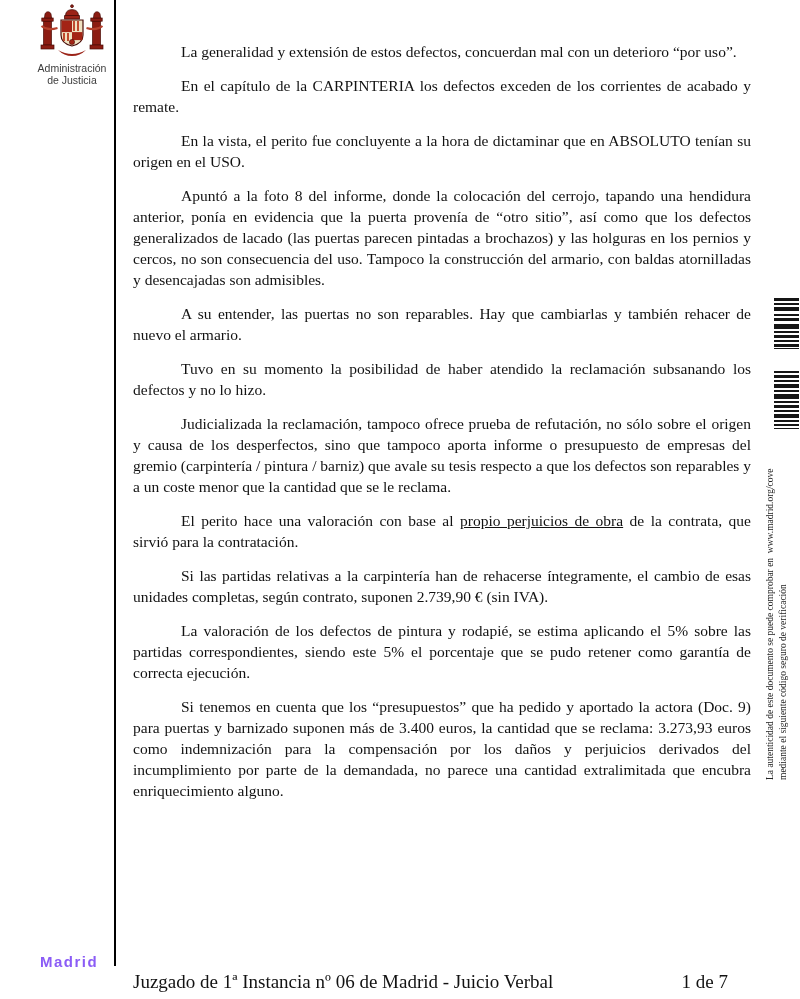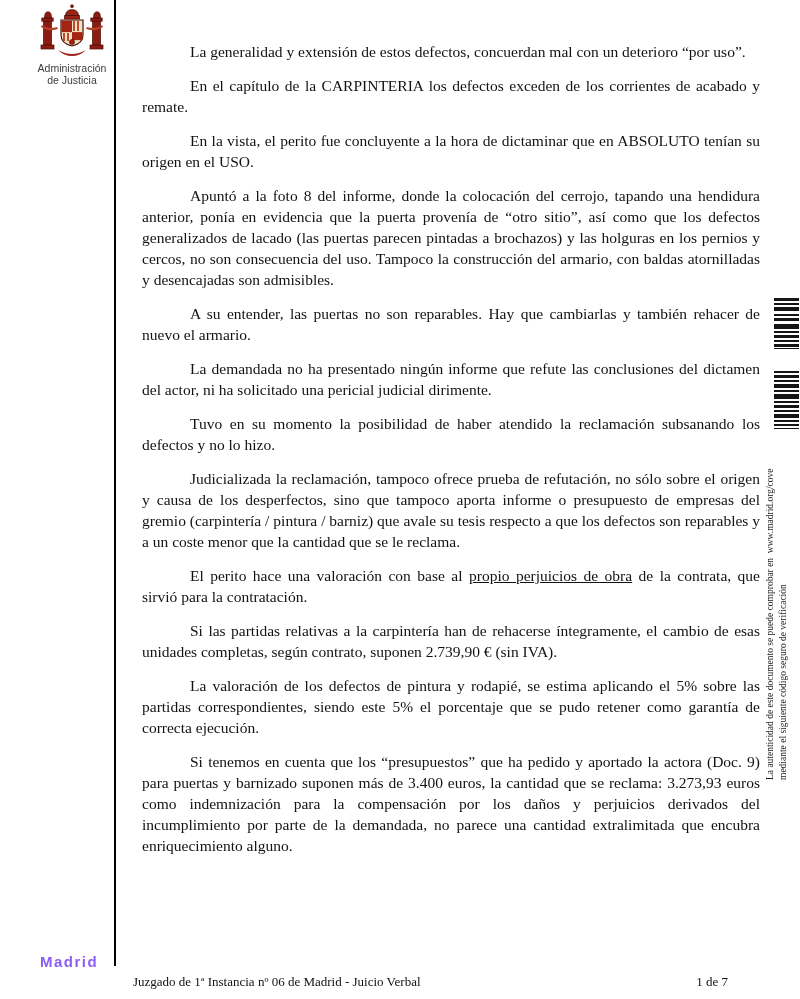--- a/index.html
+++ b/index.html
@@ -7,21 +7,21 @@
     position:relative;width:800px;height:999px;background:#fff;overflow:hidden;
     font-family:"Liberation Serif","DejaVu Serif",serif;color:#121212;
   }
   
   .org{position:absolute;left:16px;top:4px;width:112px;text-align:center;}
   .org-emblem{display:block;margin:0 auto;}
   .org-label{font-family:"Liberation Sans","DejaVu Sans",sans-serif;font-weight:normal;
     font-size:10.5px;line-height:12px;color:#3c3c3c;margin-top:2px;}
   .divider{position:absolute;left:114px;top:0;width:2px;height:966px;background:#000;}
   
-  .content{position:absolute;left:142px;top:41px;width:618px;}
+  .content{position:absolute;left:133px;top:41px;width:618px;}
   .content p{margin:0 0 13px 0;text-indent:48px;font-size:15.5px;line-height:21px;
     text-align:justify;}
   .content p.justify-last{text-align-last:justify;}
   .u{text-decoration:underline;}
   
   .barcode{position:absolute;left:774px;}
   .barcode.top{top:298px;}
   .barcode.bottom{top:371px;}
   .vtext{
     position:absolute;left:607px;top:597px;width:340px;height:26px;
@@ -32,21 +32,21 @@
   
   .madrid{position:absolute;left:28px;top:911px;width:82px;text-align:center;}
   .flag{width:58px;height:39px;margin:0 auto;display:flex;flex-direction:column;
     justify-content:center;gap:0;}
   .stars{color:#fff;font-family:"DejaVu Sans",sans-serif;font-size:11.5px;
     line-height:12px;letter-spacing:0.5px;text-align:center;}
   .madrid-label{font-family:"Liberation Sans","DejaVu Sans",sans-serif;font-weight:bold;
     font-size:15px;letter-spacing:1.5px;color:#8b5cf6;margin-top:3px;}
   
   .footer{position:absolute;left:133px;top:974px;width:617px;display:flex;
-    justify-content:space-between;font-size:13px;line-height:16px;}
+    justify-content:space-between;font-size:19px;line-height:16px;}
   .footer .page-num{margin-right:22px;}
 </style>
 </head>
 <body>
 
 <div class="page">
 
   <div class="org">
     <svg class="org-emblem" width="72" height="56" viewBox="0 0 72 56">
 
@@ -89,21 +89,20 @@
   </div>
 
   <div class="divider"></div>
 
   <main class="content">
     <p>La generalidad y extensión de estos defectos, concuerdan mal con un deterioro “por uso”.</p>
     <p>En el capítulo de la CARPINTERIA los defectos exceden de los corrientes de acabado y remate.</p>
     <p>En la vista, el perito fue concluyente a la hora de dictaminar que en ABSOLUTO tenían su origen en el USO.</p>
     <p>Apuntó a la foto 8 del informe, donde la colocación del cerrojo, tapando una hendidura anterior, ponía en evidencia que la puerta provenía de “otro sitio”, así como que los defectos generalizados de lacado (las puertas parecen pintadas a brochazos) y las holguras en los pernios y cercos, no son consecuencia del uso. Tampoco la construcción del armario, con baldas atornilladas y desencajadas son admisibles.</p>
     <p>A su entender, las puertas no son reparables. Hay que cambiarlas y también rehacer de nuevo el armario.</p>
-    <p>La demandada no ha presentado ningún informe que refute las conclusiones del dictamen del actor, ni ha solicitado una pericial judicial dirimente.</p>
     <p>Tuvo en su momento la posibilidad de haber atendido la reclamación subsanando los defectos y no lo hizo.</p>
     <p>Judicializada la reclamación, tampoco ofrece prueba de refutación, no sólo sobre el origen y causa de los desperfectos, sino que tampoco aporta informe o presupuesto de empresas del gremio (carpintería / pintura / barniz) que avale su tesis respecto a que los defectos son reparables y a un coste menor que la cantidad que se le reclama.</p>
     <p><span>El perito hace una valoración con base al </span><span class="u">propio perjuicios de obra</span><span> de la contrata, que sirvió para la contratación.</span></p>
     <p>Si las partidas relativas a la carpintería han de rehacerse íntegramente, el cambio de esas unidades completas, según contrato, suponen 2.739,90 € (sin IVA).</p>
     <p>La valoración de los defectos de pintura y rodapié, se estima aplicando el 5% sobre las partidas correspondientes, siendo este 5% el porcentaje que se pudo retener como garantía de correcta ejecución.</p>
     <p>Si tenemos en cuenta que los “presupuestos” que ha pedido y aportado la actora (Doc. 9) para puertas y barnizado suponen más de 3.400 euros, la cantidad que se reclama: 3.273,93 euros como indemnización para la compensación por los daños y perjuicios derivados del incumplimiento por parte de la demandada, no parece una cantidad extralimitada que encubra enriquecimiento alguno.</p>
   </main>
 
   <svg class="barcode top" width="25" height="51" viewBox="0 0 25 51">
     <g fill="#151515">

